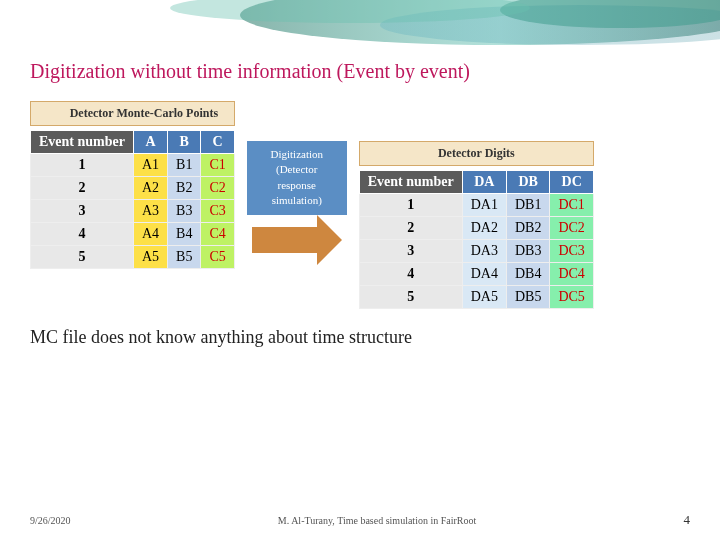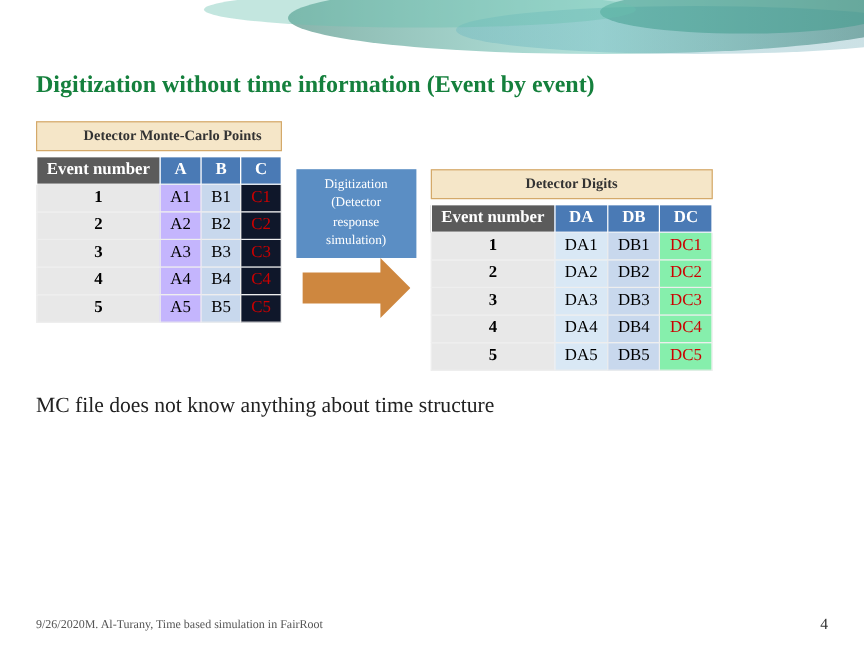--- a/index.html
+++ b/index.html
@@ -27,22 +27,22 @@
     
     .main-content {
       position: absolute;
       top: 50px;
       left: 0; right: 0; bottom: 0;
       padding: 10px 30px 10px 30px;
     }
 
     .page-title {
       font-size: 20px;
-      font-weight: bold;
-      color: #15803d;
+      font-weight: normal;
+      color: #be185d;
       margin-bottom: 18px;
     }
 
     .diagram-area {
       display: flex;
       align-items: flex-start;
       gap: 12px;
       margin-bottom: 18px;
     }
 
@@ -92,23 +92,23 @@
     th.col-event { background: #5b5b5b; }
     th.col-a { background: #4a7ab5; }
     th.col-b { background: #4a7ab5; }
     th.col-c { background: #4a7ab5; }
 
     th.col-da { background: #4a7ab5; }
     th.col-db { background: #4a7ab5; }
     th.col-dc { background: #4a7ab5; }
 
     td.event-num { background: #e8e8e8; font-weight: bold; }
-    td.col-a-val { background: #c4b5fd; }
+    td.col-a-val { background: #fde047; }
     td.col-b-val { background: #c8d8ed; }
-    td.col-c-val { background: #0f172a; color: #c00; }
+    td.col-c-val { background: #bef264; color: #c00; }
 
     td.col-da-val { background: #d9e8f5; }
     td.col-db-val { background: #c8d8ed; }
     td.col-dc-val { background: #86efac; color: #c00; }
 
     
     .arrow-container {
       display: flex;
       flex-direction: column;
       align-items: center;
@@ -141,21 +141,21 @@
       bottom: 12px;
       left: 30px;
       right: 30px;
       display: flex;
       justify-content: space-between;
       align-items: center;
       font-size: 10px;
       color: #555;
     }
     .footer-center {
-      text-align: left;
+      text-align: center;
       flex: 1;
     }
     .footer-right {
       font-size: 13px;
       color: #333;
     }
   </style>
 </head>
 <body>
 

